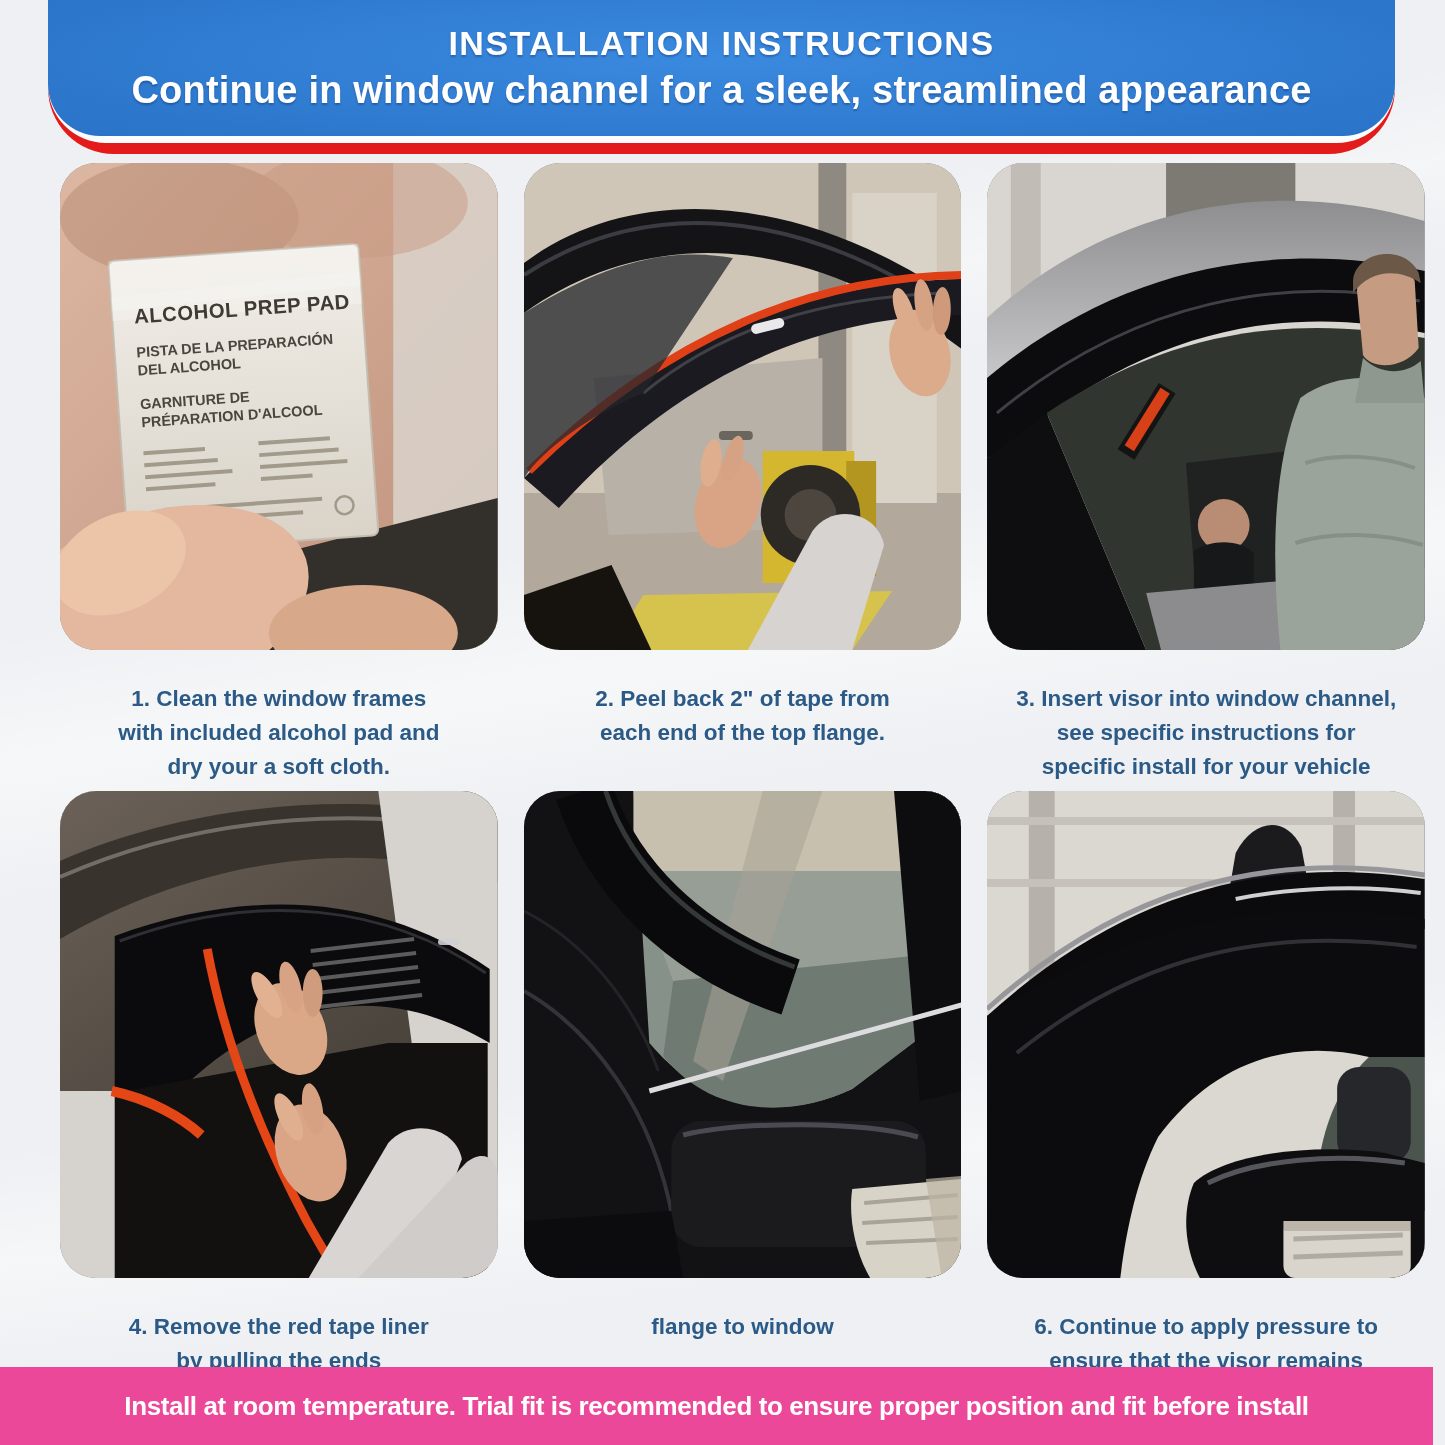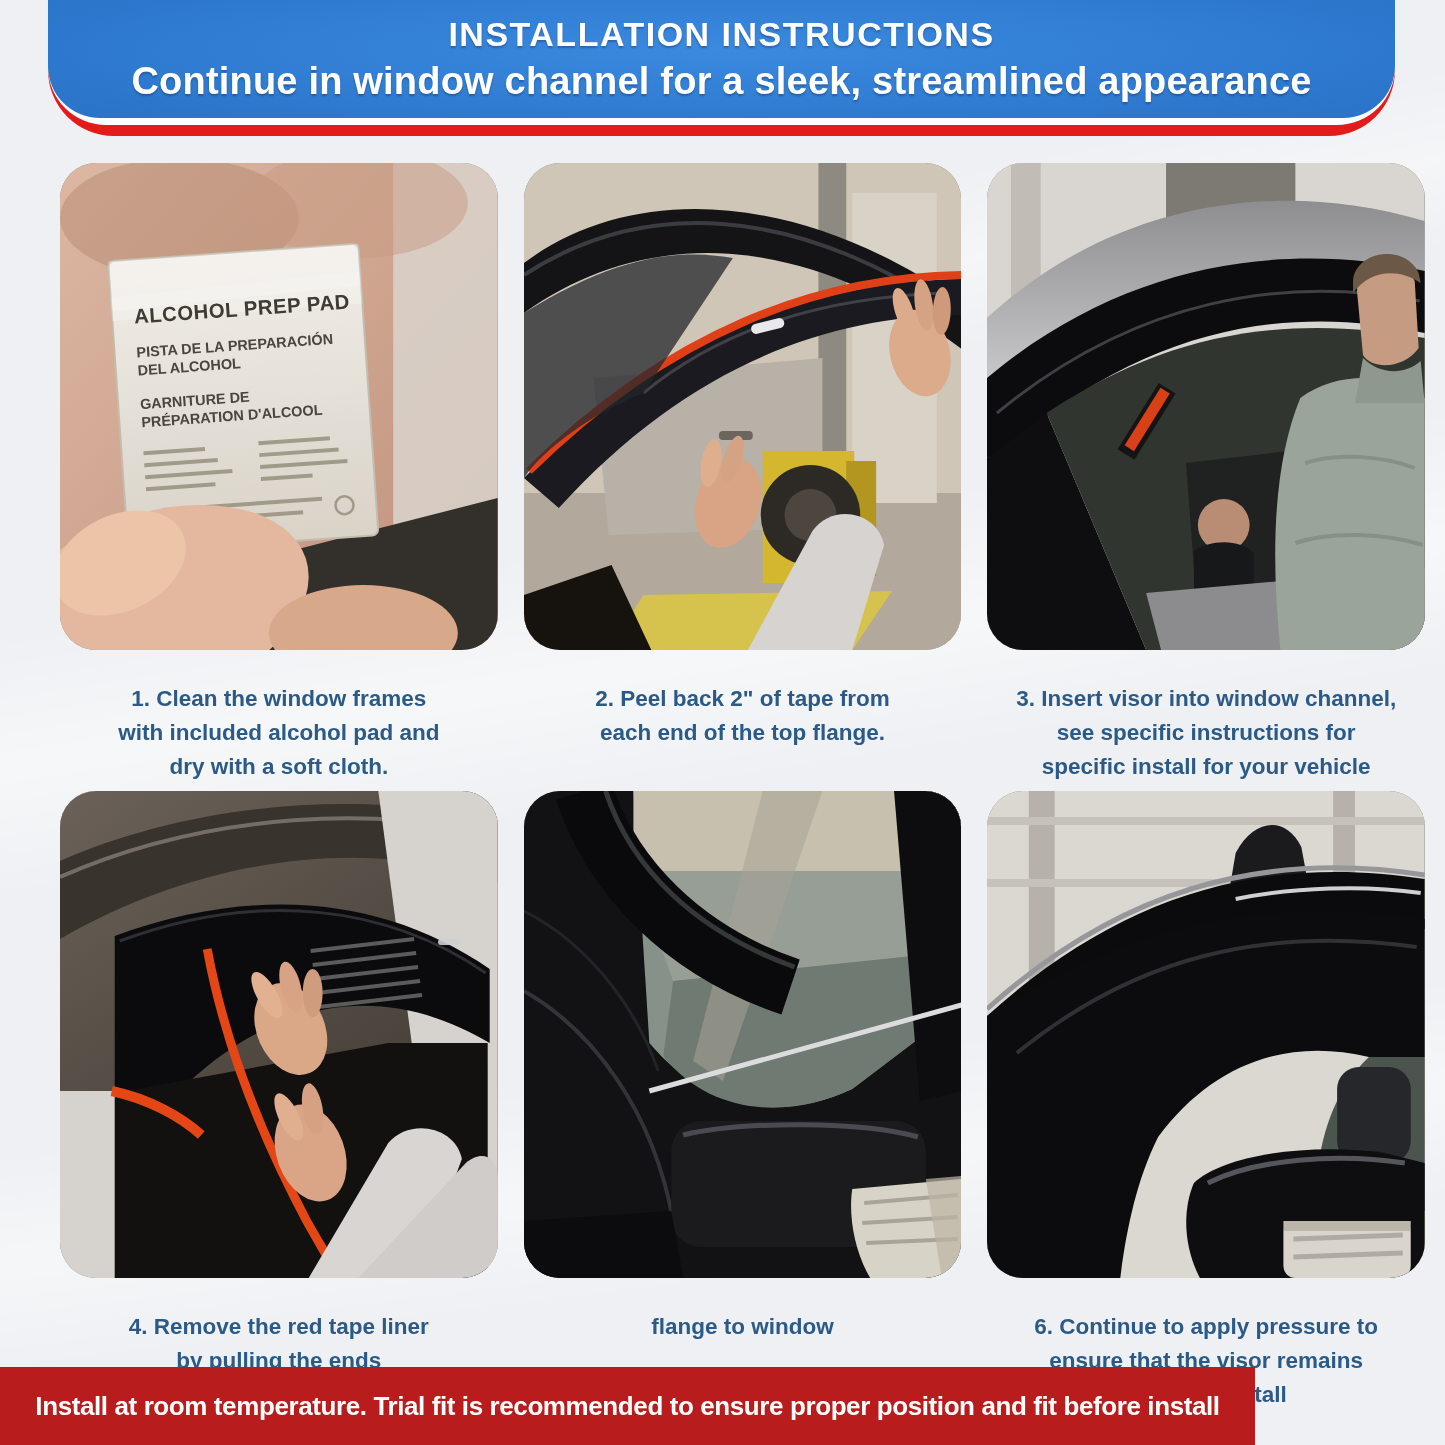--- a/index.html
+++ b/index.html
@@ -9,40 +9,40 @@
     background:linear-gradient(180deg,rgba(255,255,255,0) 0%,rgba(255,255,255,.9) 50%,rgba(255,255,255,0) 100%);}
   .w2{left:-100px;top:1050px;width:1900px;height:220px;transform:rotate(-7deg);
     background:linear-gradient(180deg,rgba(255,255,255,0) 0%,rgba(255,255,255,.8) 50%,rgba(255,255,255,0) 100%);}
   .w3{left:600px;top:120px;width:1200px;height:180px;transform:rotate(-12deg);
     background:linear-gradient(180deg,rgba(255,255,255,0) 0%,rgba(255,255,255,.7) 50%,rgba(255,255,255,0) 100%);}
 
   
   .hdr-red{position:absolute;left:48px;top:0;width:1347px;background:#e31b1b;
     border-radius:0 0 66px 66px;padding-bottom:11px;}
   .hdr-white{background:#fbfcfd;border-radius:0 0 58px 58px;padding-bottom:7px;}
-  .hdr-blue{height:118px;border-radius:0 0 52px 52px;
+  .hdr-blue{height:136px;border-radius:0 0 52px 52px;
     background:radial-gradient(130% 170% at 50% 42%,#3a8ae0 0%,#2a74c9 48%,#1a5aa8 100%);
     display:flex;flex-direction:column;align-items:center;justify-content:center;gap:6px;}
   .hdr-title{color:#fff;font-weight:bold;font-size:34px;letter-spacing:1.5px;
     text-shadow:0 2px 2px rgba(0,0,40,.25);}
   .hdr-sub{color:#fff;font-weight:bold;font-size:38px;letter-spacing:.2px;
     text-shadow:0 2px 2px rgba(0,0,40,.25);}
 
   
   .grid{position:absolute;left:60px;top:163px;width:1365px;
     display:grid;grid-template-columns:repeat(3,1fr);column-gap:26px;}
   .cell{margin:0;}
   .photo{height:487px;border-radius:36px;overflow:hidden;background:#777;}
   .photo svg{display:block;width:100%;height:100%;}
   .caption{margin-top:32px;height:109px;text-align:center;color:#2b5a86;
     font-weight:bold;font-size:22.5px;line-height:34px;}
   .caption span{display:block;}
 
   
-  .footer{position:absolute;left:0;top:1367px;width:1255px;height:78px;background:#b91c1c;
+  .footer{position:absolute;left:0;top:1367px;width:1433px;height:78px;background:#ec4899;
     display:flex;align-items:center;justify-content:center;}
   .footer-text{color:#fff;font-weight:bold;font-size:26px;letter-spacing:-0.4px;}
 
   svg text{font-family:"Liberation Sans",sans-serif;font-weight:bold;}
 </style>
 </head>
 <body>
 
 <div class="wave w1"></div>
 <div class="wave w2"></div>
@@ -102,21 +102,21 @@
           <rect x="58" y="120" width="252" height="14" fill="#ffffff" opacity=".18" transform="rotate(-2 184 127)"></rect>
         </g>
         <ellipse cx="95" cy="445" rx="160" ry="95" fill="#e3b89e" transform="rotate(-18 95 445)"></ellipse>
         <ellipse cx="60" cy="400" rx="70" ry="48" fill="#ecc4a8" transform="rotate(-25 60 400)"></ellipse>
         <ellipse cx="305" cy="470" rx="95" ry="48" fill="#d8a88b"></ellipse>
       </svg>
     </div>
     <figcaption class="caption">
       <span>1. Clean the window frames</span>
       <span>with included alcohol pad and</span>
-      <span>dry with a soft cloth.</span>
+      <span>dry your a soft cloth.</span>
     </figcaption>
   </figure>
 
   <figure class="cell">
     <div class="photo">
       <svg viewBox="0 0 440 487" preserveAspectRatio="none">
         <rect width="440" height="487" fill="#cfc6b7"></rect>
         <rect y="330" width="440" height="157" fill="#b2a89b"></rect>
         <rect x="330" y="30" width="85" height="310" fill="#d9d3c7"></rect>
         <rect x="296" width="28" height="345" fill="#8f8a81"></rect>

